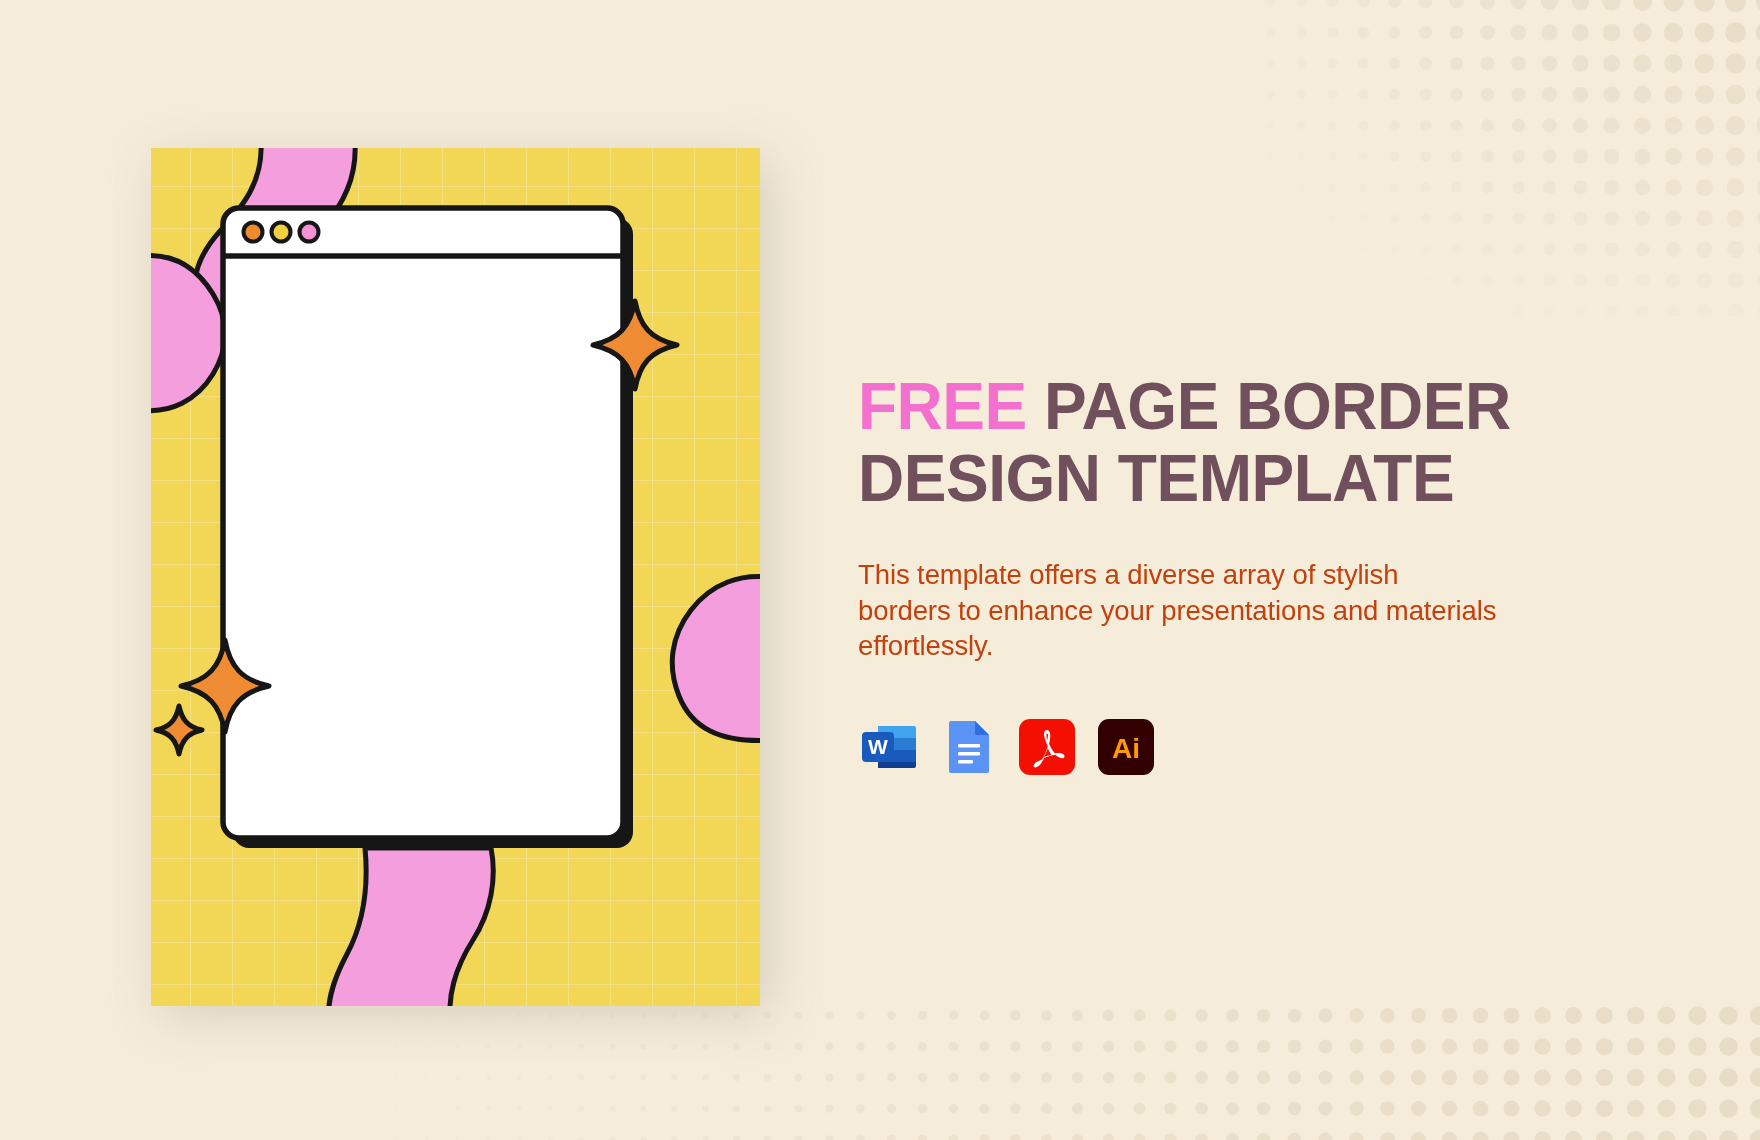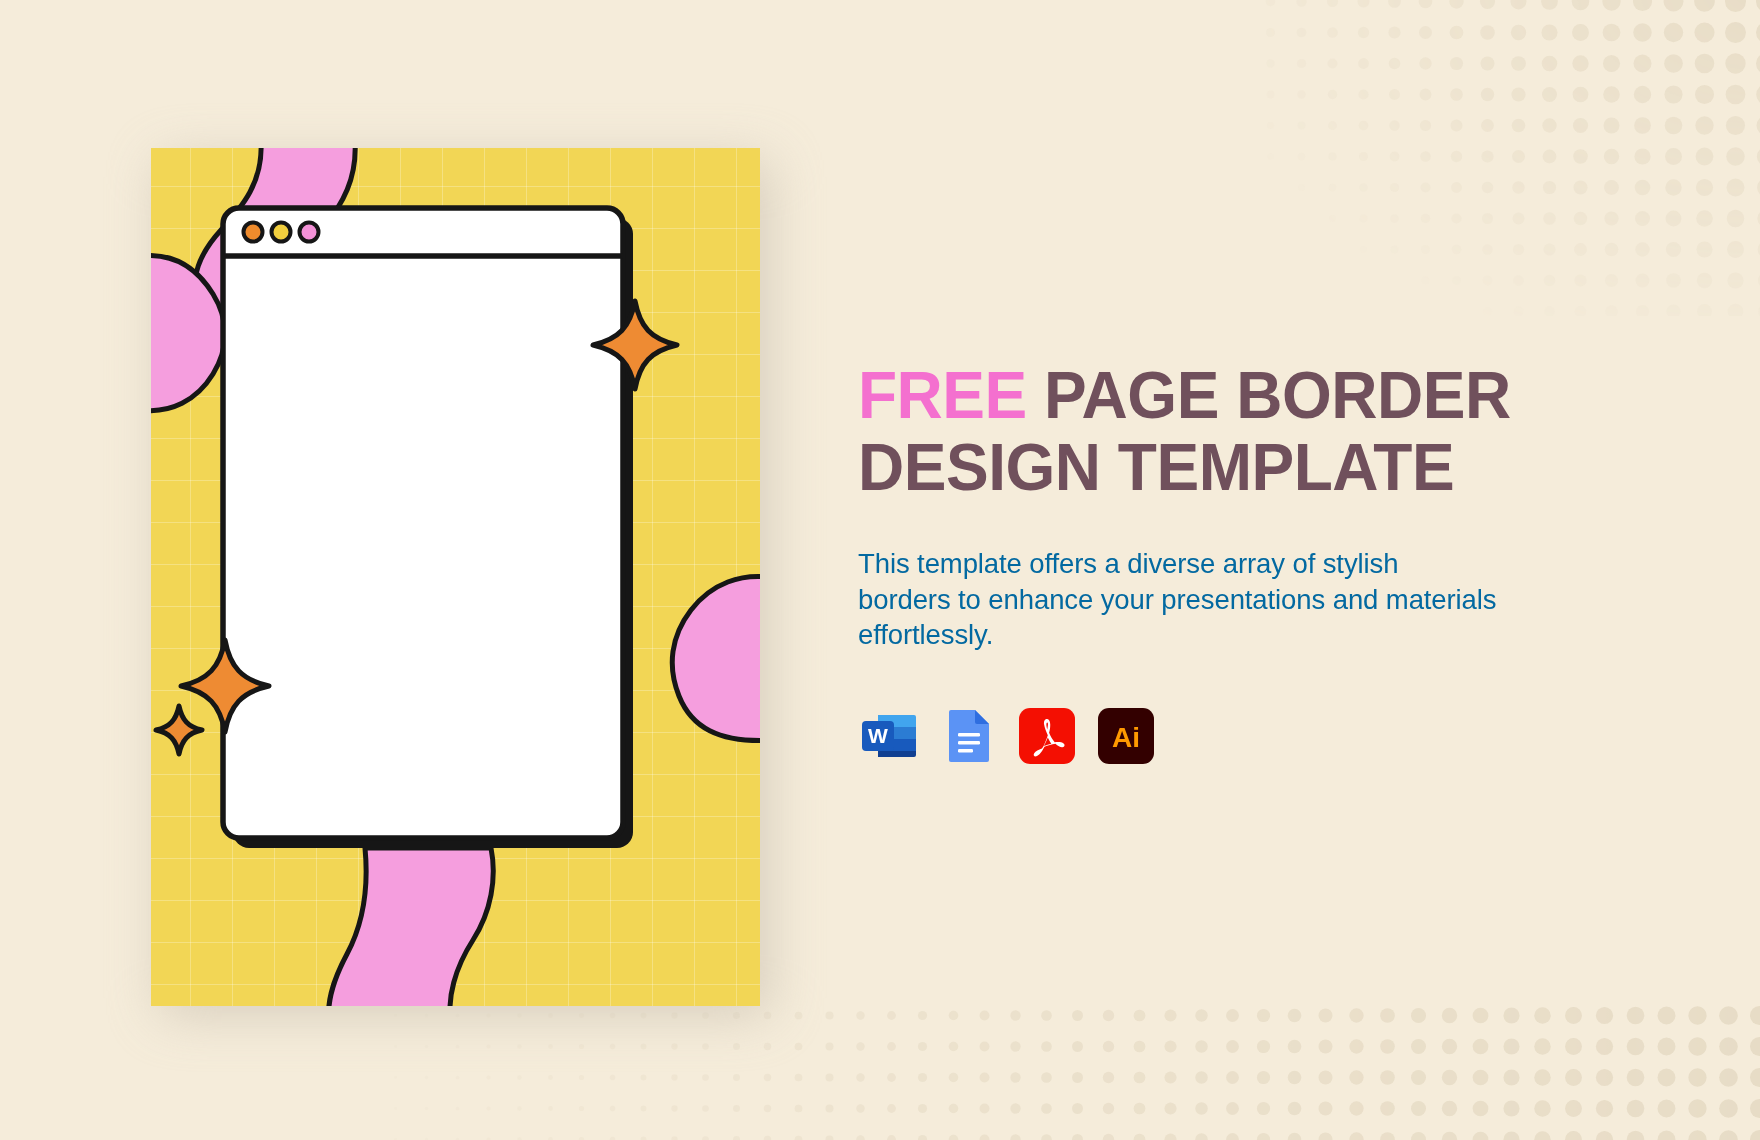--- a/index.html
+++ b/index.html
@@ -65,21 +65,21 @@
   .poster-art {
     position: absolute;
     inset: 0;
   }
   .poster-art svg { display: block; }
 
   
   .copy {
     position: absolute;
     left: 858px;
-    top: 360px;
+    top: 371px;
     width: 740px;
   }
 
   .headline {
     margin: 0;
     font-size: 66px;
     line-height: 1.09;
     font-weight: 700;
     letter-spacing: -0.5px;
     color: #70505c;
@@ -91,21 +91,21 @@
   .headline .hl-free {
     color: #f470cf;
   }
 
   .subcopy {
     margin: 0;
     margin-top: 42px;
     width: 640px;
     font-size: 27.5px;
     line-height: 1.30;
-    color: #0369a1;
+    color: #c2410c;
     font-weight: 400;
     letter-spacing: -0.1px;
   }
 
   
   .formats {
     margin-top: 52px;
     display: flex;
     align-items: center;
     gap: 17px;

